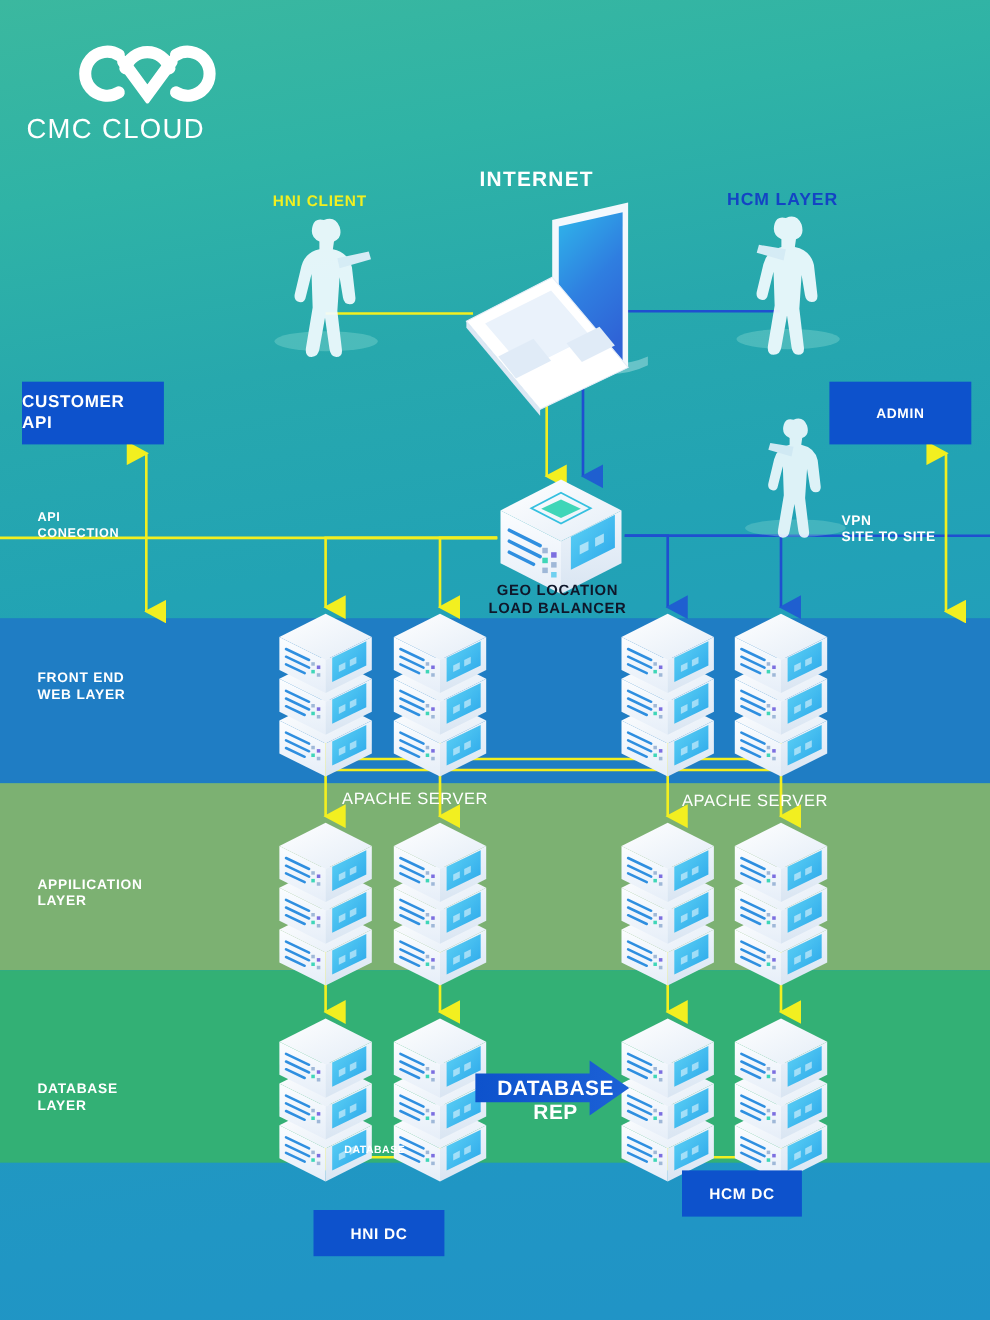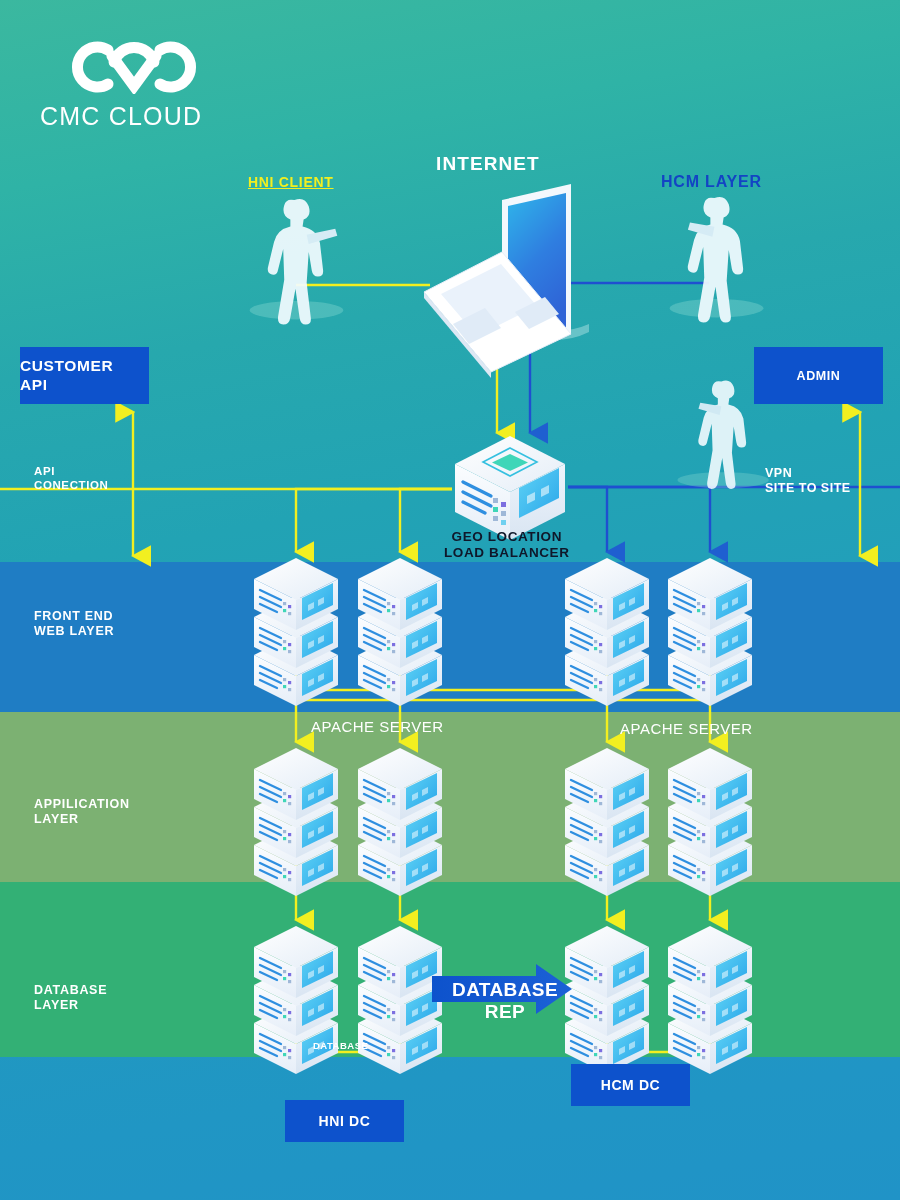--- a/index.html
+++ b/index.html
@@ -26,28 +26,28 @@
   .band { position:absolute; left:0; width:900px; }
   .band-web { top:562px; height:150px; background:#1f7dc4; }
   .band-app { top:712px; height:170px; background:#7cb172; }
   .band-db  { top:882px; height:175px; background:#33b075; }
 
   
   .logo-wrap { position:absolute; left:24px; top:22px; width:260px; }
   .logo-mark { width:140px; height:72px; margin-left:40px; }
   .logo-text {
     color:#ffffff; font-size:25px; letter-spacing:1.2px;
-    font-weight:400; margin-top:4px; margin-left:16px;
+    font-weight:400; margin-top:4px; margin-left:0px;
     white-space:nowrap;
   }
 
   
   .lbl { position:absolute; white-space:pre; line-height:1.22; }
   .lbl-internet { color:#ffffff; font-size:19px; font-weight:700; letter-spacing:1.1px; left:436px; top:152px; }
-  .lbl-hni      { color:#f2ef20; font-size:14px; font-weight:700; letter-spacing:.7px; left:248px; top:174px;text-decoration:underline; }
+  .lbl-hni      { color:#f2ef20; font-size:14px; font-weight:700; letter-spacing:.7px; left:248px; top:174px; }
   .lbl-hcm      { color:#1344c4; font-size:16px; font-weight:700; letter-spacing:.8px; left:661px; top:172px; }
   .lbl-geo      { color:#0f172a; font-size:13.5px; font-weight:700; letter-spacing:.6px; left:444px; top:529px; text-align:center; }
   .lbl-apiconn  { color:#ffffff; font-size:11.5px; font-weight:700; letter-spacing:.6px; left:34px; top:464px; }
   .lbl-vpn      { color:#ffffff; font-size:12.5px; font-weight:700; letter-spacing:.5px; left:765px; top:466px; }
   .lbl-layer    { color:#ffffff; font-size:12.5px; font-weight:700; letter-spacing:.7px; left:34px; }
   .lbl-web      { top:609px; }
   .lbl-app      { top:797px; }
   .lbl-dbl      { top:983px; }
   .lbl-apache   { color:#ffffff; font-size:15px; font-weight:400; letter-spacing:.5px;margin-top:33px; }
   .lbl-apache-l { left:311px; top:685px; }
@@ -59,21 +59,21 @@
     position:absolute; background:#0d52cc; color:#ffffff;
     display:flex; align-items:center;
     font-weight:700; letter-spacing:.6px;
   }
   .bbox-api  { left:20px; top:347px; width:129px; height:57px; font-size:15.5px;
                line-height:1.2; white-space:pre; }
   .bbox-admin{ left:754px; top:347px; width:129px; height:57px; font-size:12.5px;
                justify-content:center; }
   .bbox-dc   { height:42px; font-size:14px; justify-content:center; }
   .bbox-hni  { left:285px; top:1064px; width:119px;margin-top:36px; }
-  .bbox-hcm  { left:571px; top:1064px; width:119px; }
+  .bbox-hcm  { left:620px; top:1064px; width:109px; }
 
   
   .dbrep { position:absolute; left:432px; top:962px; width:140px; height:54px; }
   .dbrep-text {
     position:absolute; left:18px; top:17px; width:110px;
     color:#ffffff; font-size:19px; font-weight:700; letter-spacing:.4px;
     text-align:center;
   }
 
   svg.layer { position:absolute; inset:0; width:900px; height:1200px; overflow:visible; }

